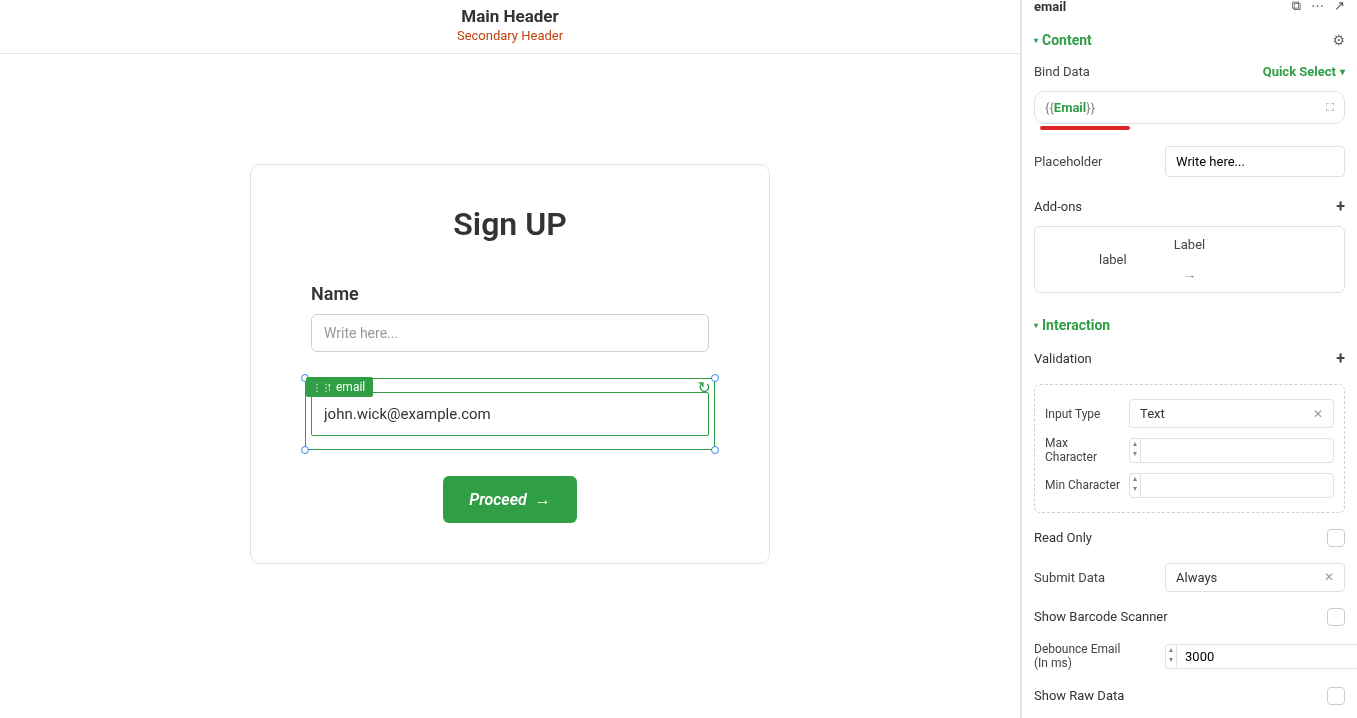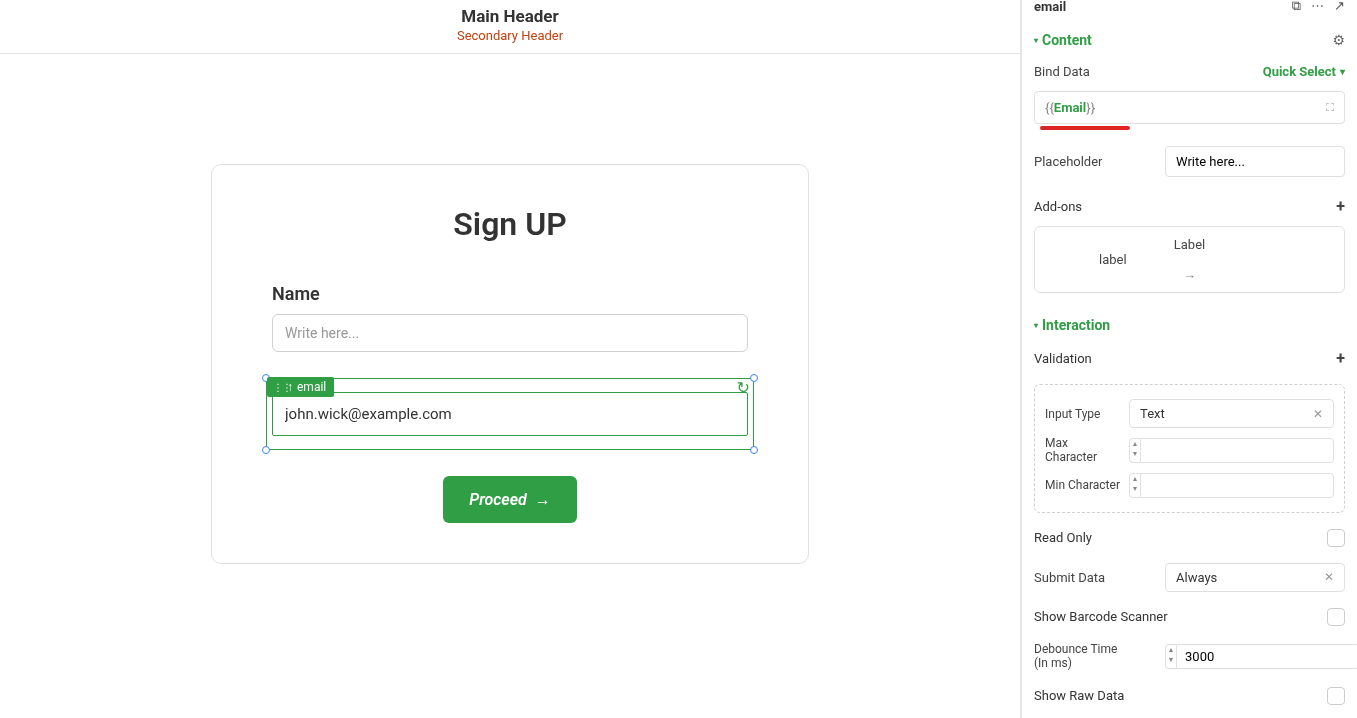--- a/index.html
+++ b/index.html
@@ -2,21 +2,21 @@
 <html><head>
 <meta charset="utf-8">
 <style>
   * { box-sizing: border-box; margin: 0; padding: 0; font-family: -apple-system, BlinkMacSystemFont, "Segoe UI", Roboto, sans-serif; }
   body { width: 1357px; height: 718px; overflow: hidden; background: #fff; display: flex; }
   .canvas { flex: 1; display: flex; flex-direction: column; border-right: 1px solid #e5e5e5; }
   .canvas-header { text-align: center; padding: 6px 0 10px 0; border-bottom: 1px solid #e5e5e5; }
   .canvas-header .main { font-weight: 700; font-size: 17px; color: #333; }
   .canvas-header .sec { font-size: 13px; color: #c2410c; margin-top: 2px; }
   .canvas-body { flex: 1; display: flex; justify-content: center; align-items: flex-start; padding-top: 110px; }
-  .card { width: 598px; border: 1px solid #e1e1e1; border-radius: 10px; padding: 40px 60px 40px 60px; }
+  .card { width: 520px; border: 1px solid #e1e1e1; border-radius: 10px; padding: 40px 60px 40px 60px; }
   .card-title { text-align: center; font-size: 32px; font-weight: 600; color: #333; margin-bottom: 40px; }
   .field-label { font-size: 18px; font-weight: 600; color: #333; margin-bottom: 10px; }
   .text-input { width: 100%; border: 1px solid #d0d0d0; border-radius: 6px; padding: 10px 12px; font-size: 14px; color: #333; }
   .text-input::placeholder { color: #999; }
   .selected-wrap { position: relative; margin-top: 40px; }
   .sel-outline { position: absolute; left: -6px; right: -6px; top: -14px; bottom: -14px; border: 1px solid #2f9e44; border-radius: 2px; pointer-events: none; }
   .sel-handle { position: absolute; width: 8px; height: 8px; background: #fff; border: 1px solid #3b82f6; border-radius: 50%; }
   .h-tl { top: -18px; left: -10px; }
   .h-tr { top: -18px; right: -10px; }
   .h-bl { bottom: -18px; left: -10px; }
@@ -38,21 +38,21 @@
   .sb-topname .nm { font-weight: 700; font-size: 13px; color: #333; position: relative; top:-2px;}
   .sb-topname .acts { display: flex; gap: 10px; color: #555; font-size: 13px; position: relative; top:-2px;}
   .section-hdr { display: flex; justify-content: space-between; align-items: center; padding: 10px 12px; }
   .section-hdr .t { color: #2f9e44; font-weight: 700; font-size: 14px; display:flex; align-items:center; gap:4px;}
   .section-hdr .t .caret { color:#2f9e44; font-size:8px; }
   .gear { color: #666; font-size: 14px; }
   .sb-row { display: flex; justify-content: space-between; align-items: center; padding: 6px 12px; }
   .sb-row .lbl { color: #444; }
   .quick { color: #2f9e44; font-weight: 700; display: flex; align-items: center; gap: 4px; }
   .quick .chev { font-size: 10px; }
-  .bindbox { margin: 6px 12px 2px 12px; border: 1px solid #e0e0e0; border-radius: 4px; padding: 8px 10px; font-family: monospace; font-size: 13px; color: #888; display:flex; justify-content:space-between; align-items:center;}
+  .bindbox { margin: 6px 12px 2px 12px; border: 1px solid #e0e0e0; border-radius: 10px; padding: 8px 10px; font-family: monospace; font-size: 13px; color: #888; display:flex; justify-content:space-between; align-items:center;}
   .bindbox .var { color: #2f9e44; font-weight: 700; }
   .bindbox .exp-icn { color:#999; font-size:11px; }
   .underline-mark { height: 4px; background: #e02424; border-radius: 3px; margin: 0 0 10px 18px; width: 90px; }
   .pl-row { display: flex; align-items: center; justify-content: space-between; padding: 6px 12px; gap: 12px; }
   .pl-row .lbl { color: #444; }
   .pl-input { flex: 1; max-width: 180px; border: 1px solid #e0e0e0; border-radius: 4px; padding: 7px 10px; font-size: 13px; }
   .addons-row { display: flex; justify-content: space-between; align-items: center; padding: 14px 12px 10px 12px; }
   .plus { color: #444; font-size: 16px; font-weight: 700; }
   .label-box { margin: 0 12px 14px 12px; border: 1px solid #e0e0e0; border-radius: 6px; padding: 10px 24px; display: flex; justify-content: space-between; align-items: center; flex-direction: column; }
   .label-box .k { color: #444; }
@@ -214,21 +214,21 @@
       <span class="x">✕</span>
     </div>
   </div>
 
   <div class="toggle-row">
     <span class="lbl">Show Barcode Scanner</span>
     <span class="checkbox-sq"></span>
   </div>
 
   <div class="pl-row">
-    <span class="lbl sm-lbl" style="max-width:100px;">Debounce Time (In ms)</span>
+    <span class="lbl sm-lbl" style="max-width:100px;">Debounce Email (In ms)</span>
     <div class="numwrap" style="max-width:180px;">
       <div class="spinner-col">
             <span>▴</span>
             <span>▾</span>
           </div>
       <input class="numfield" value="3000" style="">
     </div>
   </div>
 
   <div class="toggle-row">

